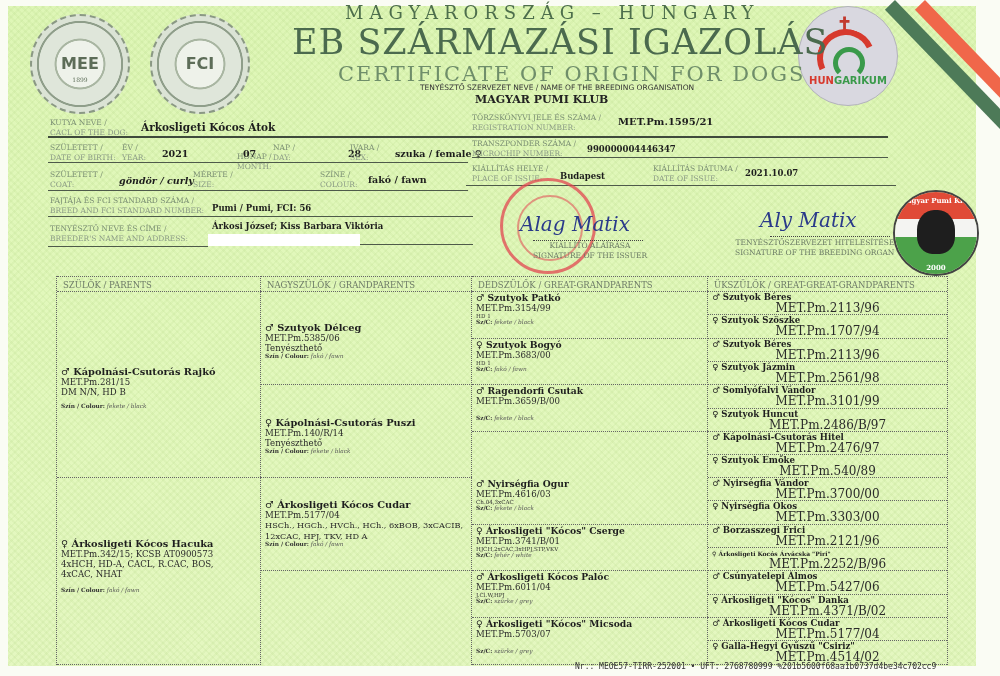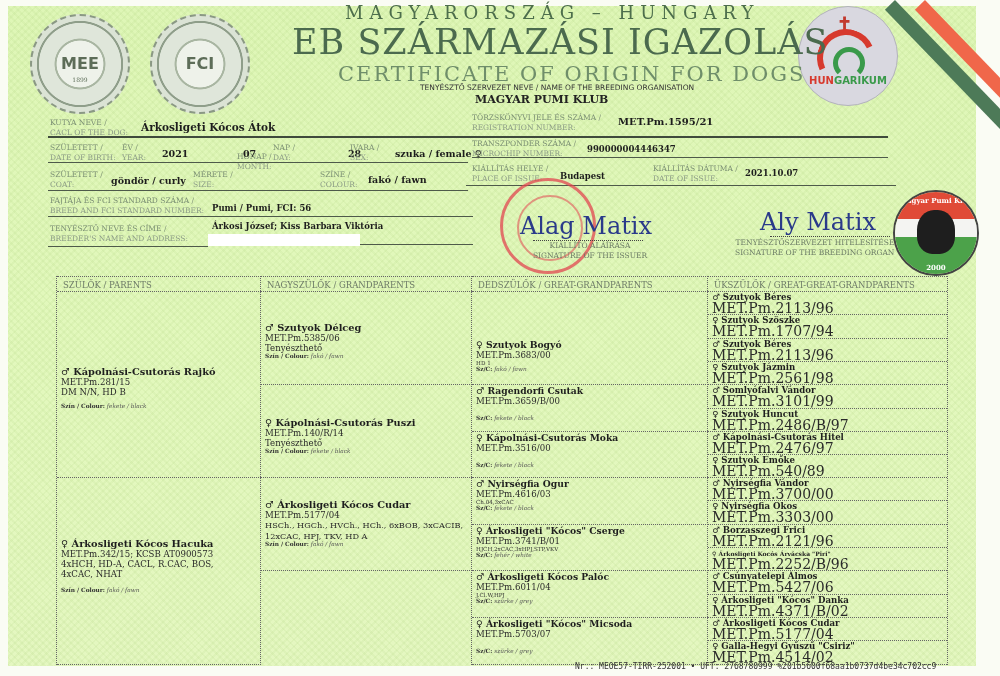--- a/index.html
+++ b/index.html
@@ -52,39 +52,39 @@
   .org-name { position:absolute; left:475px; top:93px; font-size:11px; font-weight:bold; color:#222; }
 
   .lbl { position:absolute; font-size:7.5px; line-height:10px; color:#68806a; }
   .lbl .hu { color:#7a8e73; }
   .lbl .en { color:#8c9c86; }
   .val { position:absolute; font-size:9.5px; font-weight:bold; color:#1d1d1d; }
   .rule { position:absolute; height:1px; background:#4e5a4a; }
   .rule.thick { height:2px; background:#3f4a3c; }
   .redact { position:absolute; left:208px; top:234px; width:152px; height:12px; background:#ffffff; }
 
-  .sig { position:absolute; font-family:"DejaVu Serif",serif; color:#2a3a8a; font-size:24px; }
+  .sig { position:absolute; font-family:"DejaVu Serif",serif; font-style:italic; color:#2a3a8a; font-size:20px; }
   .sig-line { position:absolute; height:0; border-top:1px dotted #444; }
   .sig-label { position:absolute; font-size:7.5px; line-height:10px; text-align:center; color:#6c7c66; }
 
   .pedigree { position:absolute; left:56px; top:276px; width:890px; height:389px; }
   .col { position:absolute; top:0; bottom:0; border-left:1px dotted #666; }
   .col:last-child { border-right:1px dotted #666; }
   .col-head { height:16px; border-top:1px dotted #666; border-bottom:1px dotted #666; font-size:8.5px; color:#6c7967; padding:3px 6px 0 6px; box-sizing:border-box; white-space:nowrap; }
   .cell { position:absolute; left:0; right:0; border-bottom:1px dotted #666; padding:0 4px; box-sizing:border-box; overflow:hidden; }
   .cell .name { font-weight:bold; font-size:9.2px; color:#1e1e1e; white-space:nowrap; }
   .cell .reg { font-size:8.6px; color:#2a2a2a; }
   .cell .extra { font-size:8.2px; color:#2a2a2a; line-height:10.5px; }
   .cell .tiny { font-size:5.6px; color:#333; }
   .cell .col-line { font-size:5.8px; color:#333; }
   .cell .col-line b { font-weight:bold; }
   .cell .col-line i { color:#555; }
   .c1 .name, .c2 .name { font-size:9.8px; }
   .c4 .name { font-size:8.6px; }
-  .c4 .reg { font-size:14px; }
+  .c4 .reg { font-size:12px;text-align:center; }
   .c4 .cell { line-height:11px; }
 
   .footer { position:absolute; left:575px; top:662px; font-family:"DejaVu Sans Mono",monospace; font-size:8px; color:#333; white-space:nowrap; }
 </style>
 </head>
 <body>
 
 <div class="paper"></div>
 
 <div class="stripe green"></div>
@@ -152,21 +152,21 @@
     <div class="en">MICROCHIP NUMBER:</div>
   </div>
 <div class="val" style="left:587px;top:144px;font-size:8.5px;">990000004446347</div>
 <div class="rule" style="left:48px;top:162px;width:420px;"></div>
 <div class="rule" style="left:472px;top:157px;width:416px;"></div>
 
 <div class="lbl" style="left:50px;top:170px;">
     <div class="hu">SZÜLETETT /</div>
     <div class="en">COAT:</div>
   </div>
-<div class="val" style="left:111px;top:175px;">göndör / curly</div>
+<div class="val" style="left:119px;top:175px;font-style:italic;">göndör / curly</div>
 <div class="lbl" style="left:193px;top:170px;">
     <div class="hu">MÉRETE /</div>
     <div class="en">SIZE:</div>
   </div>
 <div class="val" style="left:240px;top:175px;"></div>
 <div class="lbl" style="left:320px;top:170px;">
     <div class="hu">SZÍNE /</div>
     <div class="en">COLOUR:</div>
   </div>
 <div class="val" style="left:368px;top:174px;">fakó / fawn</div>
@@ -258,38 +258,38 @@
     <div class="cell" style="top:202px;height:93px;padding-top:21px;">
       <div class="name">♂ Árkosligeti Kócos Cudar</div>
       <div class="reg">MET.Pm.5177/04</div>
       <div class="extra">HSCh., HGCh., HVCh., HCh., 6xBOB, 3xCACIB, 12xCAC, HPJ, TKV, HD A</div>
       <div class="col-line"><b>Szín / Colour:</b> <i>fakó / fawn</i></div>
     </div>
   </div>
 
   <div class="col c3" style="left:415px;width:236px;">
     <div class="col-head">DÉDSZÜLŐK / GREAT-GRANDPARENTS</div>
+    <div class="cell" style="top:16px;height:47px;">
+        <div class="name">♂ Szutyok Patkó</div>
+        <div class="reg">MET.Pm.3154/99</div>
+        <div class="tiny">HD 1</div>
+        <div class="col-line"><b>Sz/C:</b> <i>fekete / black</i></div>
+      </div>
     <div class="cell" style="top:63px;height:46px;">
         <div class="name">♀ Szutyok Bogyó</div>
         <div class="reg">MET.Pm.3683/00</div>
         <div class="tiny">HD 1</div>
         <div class="col-line"><b>Sz/C:</b> <i>fakó / fawn</i></div>
       </div>
     <div class="cell" style="top:109px;height:47px;">
         <div class="name">♂ Ragendorfi Csutak</div>
         <div class="reg">MET.Pm.3659/B/00</div>
         <div class="tiny" style="height:9px;"></div>
         <div class="col-line"><b>Sz/C:</b> <i>fekete / black</i></div>
       </div>
-    <div class="cell" style="top:156px;height:46px;">
-        <div class="name">♀ Kápolnási-Csutorás Moka</div>
-        <div class="reg">MET.Pm.3516/00</div>
-        <div class="tiny" style="height:9px;"></div>
-        <div class="col-line"><b>Sz/C:</b> <i>fekete / black</i></div>
-      </div>
     <div class="cell" style="top:202px;height:47px;">
         <div class="name">♂ Nyirségfia Ogur</div>
         <div class="reg">MET.Pm.4616/03</div>
         <div class="tiny">Ch.04,3xCAC</div>
         <div class="col-line"><b>Sz/C:</b> <i>fekete / black</i></div>
       </div>
     <div class="cell" style="top:249px;height:46px;">
         <div class="name">♀ Árkosligeti "Kócos" Cserge</div>
         <div class="reg">MET.Pm.3741/B/01</div>
         <div class="tiny">HJCH,2xCAC,3xHPJ,STP,VKV</div>

